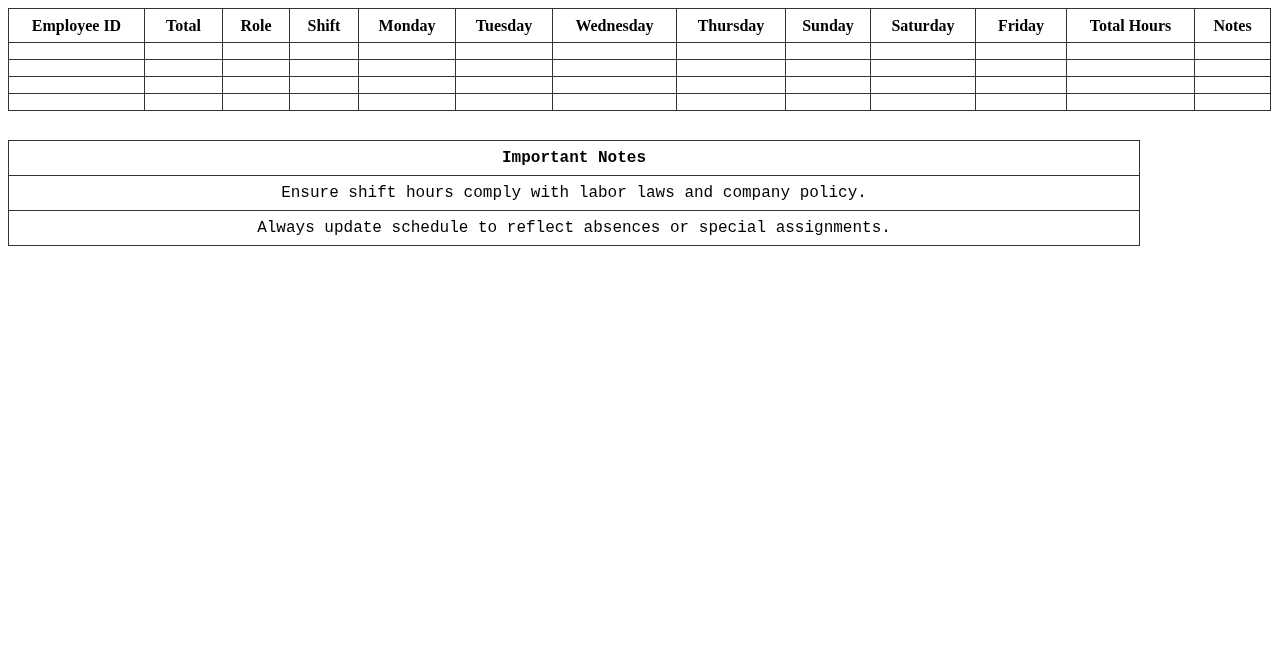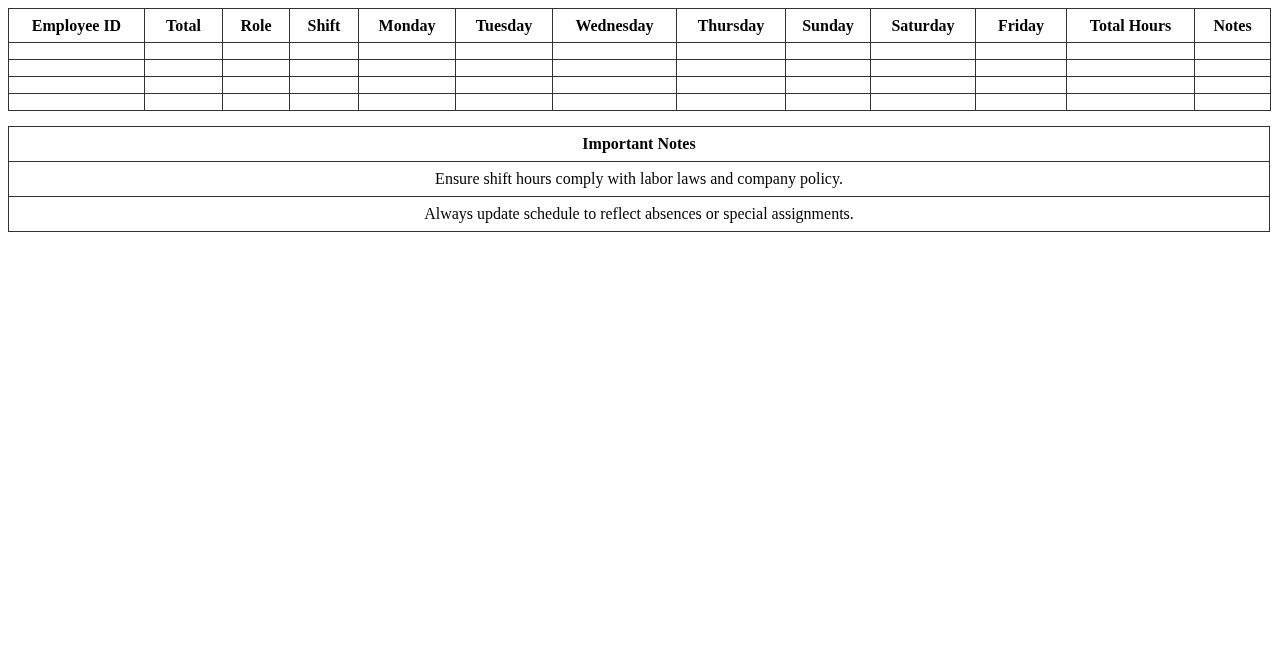--- a/index.html
+++ b/index.html
@@ -32,22 +32,23 @@
       width: 1262px;
     }
     #schedule-table th {
       font-weight: bold;
       height: 33px;
     }
     #schedule-table td {
       height: 16px;
     }
     #notes-table {
-      top: 126px;
-      width: 1262px;
+      top: 140px;
+      width: 1132px;
+      font-family: Liberation Mono, monospace;
     }
     #notes-table th {
       font-weight: bold;
       height: 34px;
     }
     #notes-table td {
       height: 34px;
     }
   </style>
 </head>

